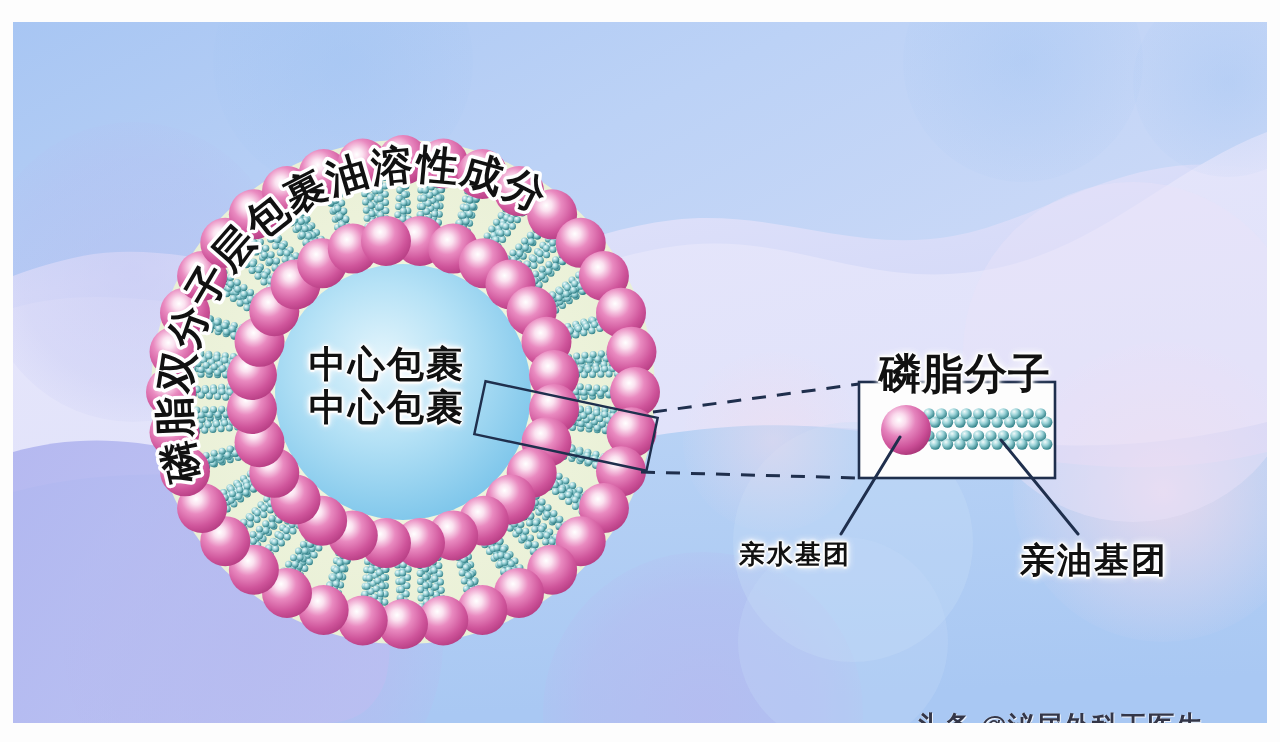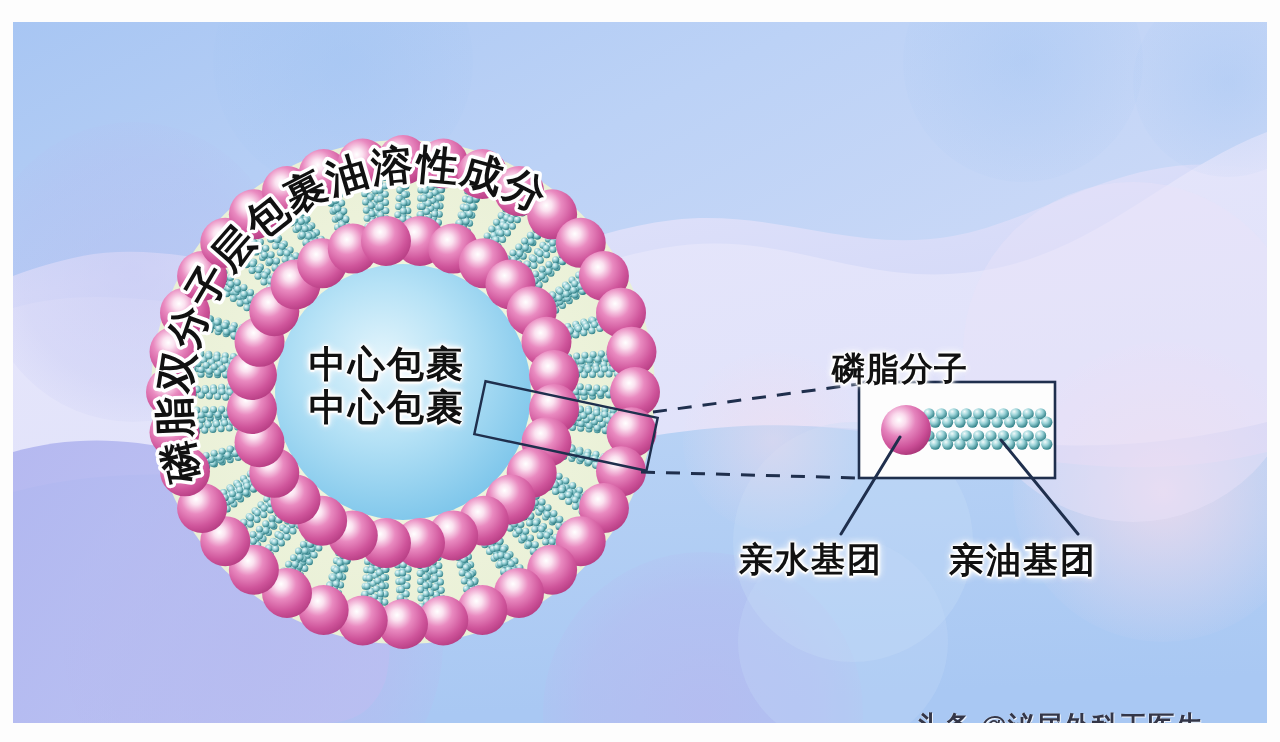--- a/index.html
+++ b/index.html
@@ -47,31 +47,31 @@
        0 1.5px 0 #ffffff, 0 -1.5px 0 #ffffff;
   }
   #core-label {
     left:296px; top:322px;
     font-size:37px;
     text-align:center;
   }
   #core-label div { letter-spacing:2px; }
 
   #detail-title {
-    left:819px; top:328px;
-    font-size:33px;
+    left:866px; top:328px;
+    font-size:42px;
     letter-spacing:1px;
   }
   #hydrophilic-label {
     left:726px; top:518px;
-    font-size:34px;
+    font-size:26px;
     letter-spacing:2px;
   }
   #lipophilic-label {
-    left:936px; top:518px;
+    left:1007px; top:518px;
     font-size:35px;
     letter-spacing:2px;
   }
   #watermark {
     position:absolute;
     left:903px; top:686px;
     font-size:27px;
     font-weight:700;
     color:#2a2a3a;
     letter-spacing:1px;

